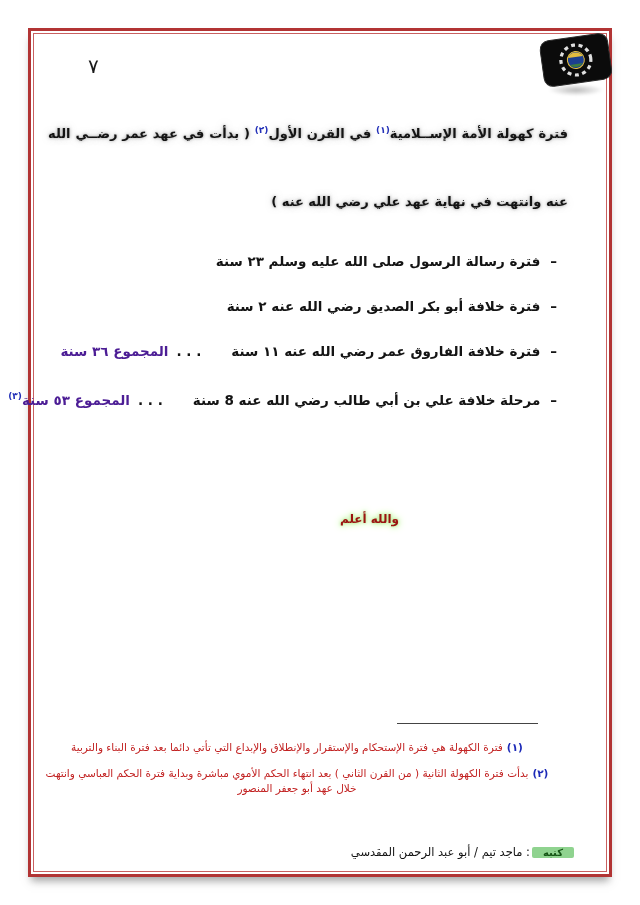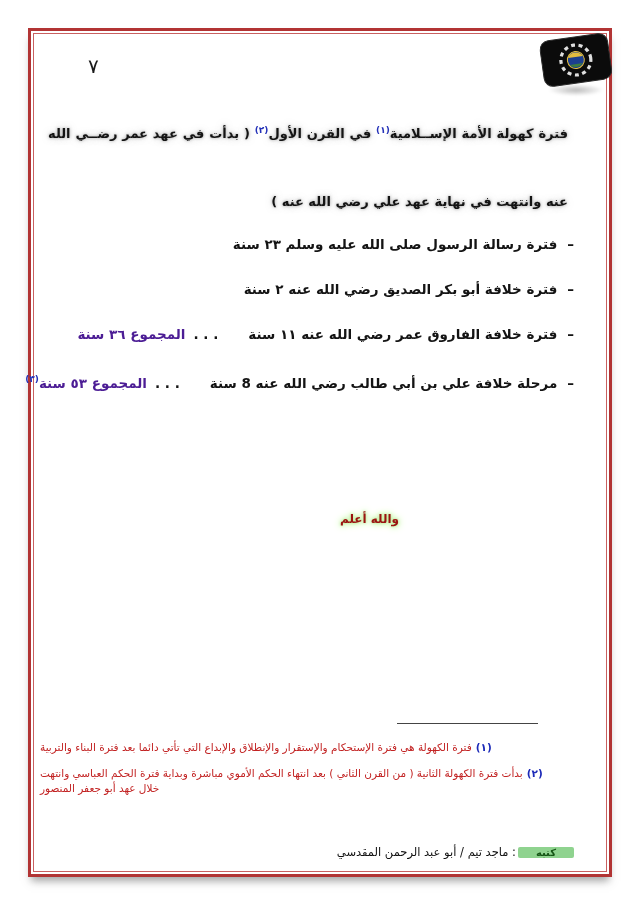--- a/index.html
+++ b/index.html
@@ -39,51 +39,51 @@
     font-size:13px;font-weight:bold;color:#141414;line-height:68px;
     text-shadow:0 0 3px rgba(140,140,140,.75),0 0 6px rgba(170,170,170,.5);
   }
   .sup-blue{
     color:#2431b8;font-size:9px;vertical-align:super;font-weight:bold;
     text-shadow:none;
   }
   
   .period-list{
     position:absolute;top:232px;right:66px;left:55px;
-    direction:rtl;text-align:right;list-style:none;margin:0;padding:0;
+    direction:rtl;text-align:right;list-style:none;margin:17px;padding:0;
     font-size:13.5px;font-weight:bold;color:#141414;
   }
   .period-list li{line-height:25px;margin-bottom:20px;white-space:nowrap;}
   .dash{margin-left:10px;font-weight:bold;}
   .dots{margin:0 30px 0 8px;color:#141414;letter-spacing:2px;}
   .total{color:#4c1d95;}
   
   .closing{
     position:absolute;top:512px;left:312px;width:115px;text-align:center;
     direction:rtl;font-size:12px;font-weight:bold;color:#9b1212;
     text-shadow:0 0 3px #aeeb84,0 0 6px #b9ef93,0 0 10px #c9f3a9;
   }
   
   .fn-separator{
     position:absolute;top:723px;left:397px;width:141px;height:1px;background:#444;
   }
   .footnotes{
     position:absolute;top:740px;right:86px;left:40px;
-    direction:rtl;text-align:left;font-size:10.5px;color:#c22222;
+    direction:rtl;text-align:center;font-size:10.5px;color:#c22222;
   }
   .footnote{line-height:15px;margin-bottom:11px;}
   .fn-num{color:#1c2ab8;font-weight:bold;margin-left:4px;}
   
   .footer{
     position:absolute;top:845px;right:66px;left:60px;
     direction:rtl;text-align:right;font-size:11.5px;color:#111;
   }
   .footer-label{
     background:#8fd38f;color:#155515;font-size:10px;font-weight:bold;
-    padding:0 18px;border-radius:2px;margin-left:2px;
+    padding:0 11px;border-radius:2px;margin-left:2px;
   }
 </style>
 </head>
 <body>
 
 <div class="frame-outer">
   <div class="frame-inner"></div>
 </div>
 
 <div class="page-number">٧</div>

